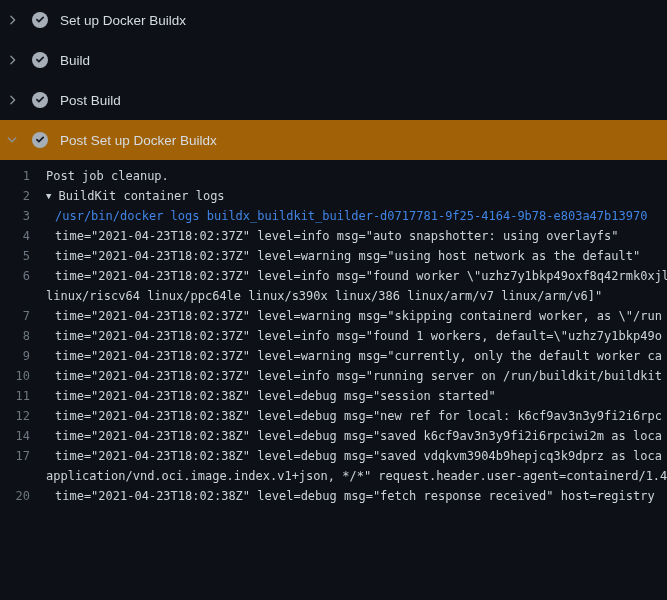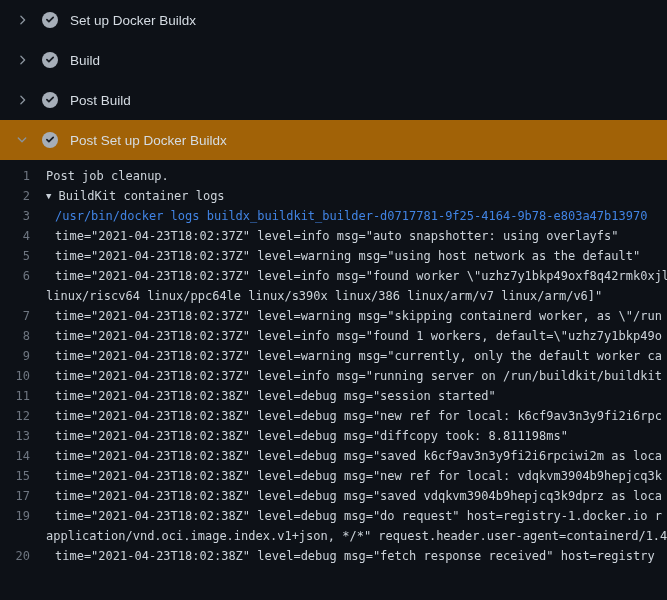--- a/index.html
+++ b/index.html
@@ -11,21 +11,21 @@
   }
   .page { width: 667px; height: 600px; overflow: hidden; }
 
   
   .steps { }
   .step-row {
     display: flex;
     align-items: center;
     gap: 12px;
     height: 40px;
-    padding: 0 14px;
+    padding: 0 4px;
     cursor: pointer;
   }
   .step-row.expanded { background: #a16207; }
   .chevron {
     width: 16px; height: 16px;
     display: flex; align-items: center; justify-content: center;
     color: #8b949e;
     flex: none;
   }
   .check {
@@ -199,46 +199,34 @@
   <div class="log-line k-log">
     <span class="ln">11</span>
     <span class="lt"><span class="txt">time="2021-04-23T18:02:38Z" level=debug msg="session started"</span></span>
   </div>
 
   <div class="log-line k-log">
     <span class="ln">12</span>
     <span class="lt"><span class="txt">time="2021-04-23T18:02:38Z" level=debug msg="new ref for local: k6cf9av3n3y9fi2i6rpc</span></span>
   </div>
 
-  <div class="log-line k-log">
-    <span class="ln">13</span>
-    <span class="lt"><span class="txt">time="2021-04-23T18:02:38Z" level=debug msg="diffcopy took: 8.811198ms"</span></span>
-  </div>
 
   <div class="log-line k-log">
     <span class="ln">14</span>
     <span class="lt"><span class="txt">time="2021-04-23T18:02:38Z" level=debug msg="saved k6cf9av3n3y9fi2i6rpciwi2m as loca</span></span>
   </div>
 
-  <div class="log-line k-log">
-    <span class="ln">15</span>
-    <span class="lt"><span class="txt">time="2021-04-23T18:02:38Z" level=debug msg="new ref for local: vdqkvm3904b9hepjcq3k</span></span>
-  </div>
 
 
   <div class="log-line k-log">
     <span class="ln">17</span>
     <span class="lt"><span class="txt">time="2021-04-23T18:02:38Z" level=debug msg="saved vdqkvm3904b9hepjcq3k9dprz as loca</span></span>
   </div>
 
 
-  <div class="log-line k-log">
-    <span class="ln">19</span>
-    <span class="lt"><span class="txt">time="2021-04-23T18:02:38Z" level=debug msg="do request" host=registry-1.docker.io r</span></span>
-  </div>
 
   <div class="log-line k-continuation">
     <span class="ln"></span>
     <span class="lt"><span class="txt">application/vnd.oci.image.index.v1+json, */*" request.header.user-agent=containerd/1.4</span></span>
   </div>
 
   <div class="log-line k-log">
     <span class="ln">20</span>
     <span class="lt"><span class="txt">time="2021-04-23T18:02:38Z" level=debug msg="fetch response received" host=registry</span></span>
   </div>

